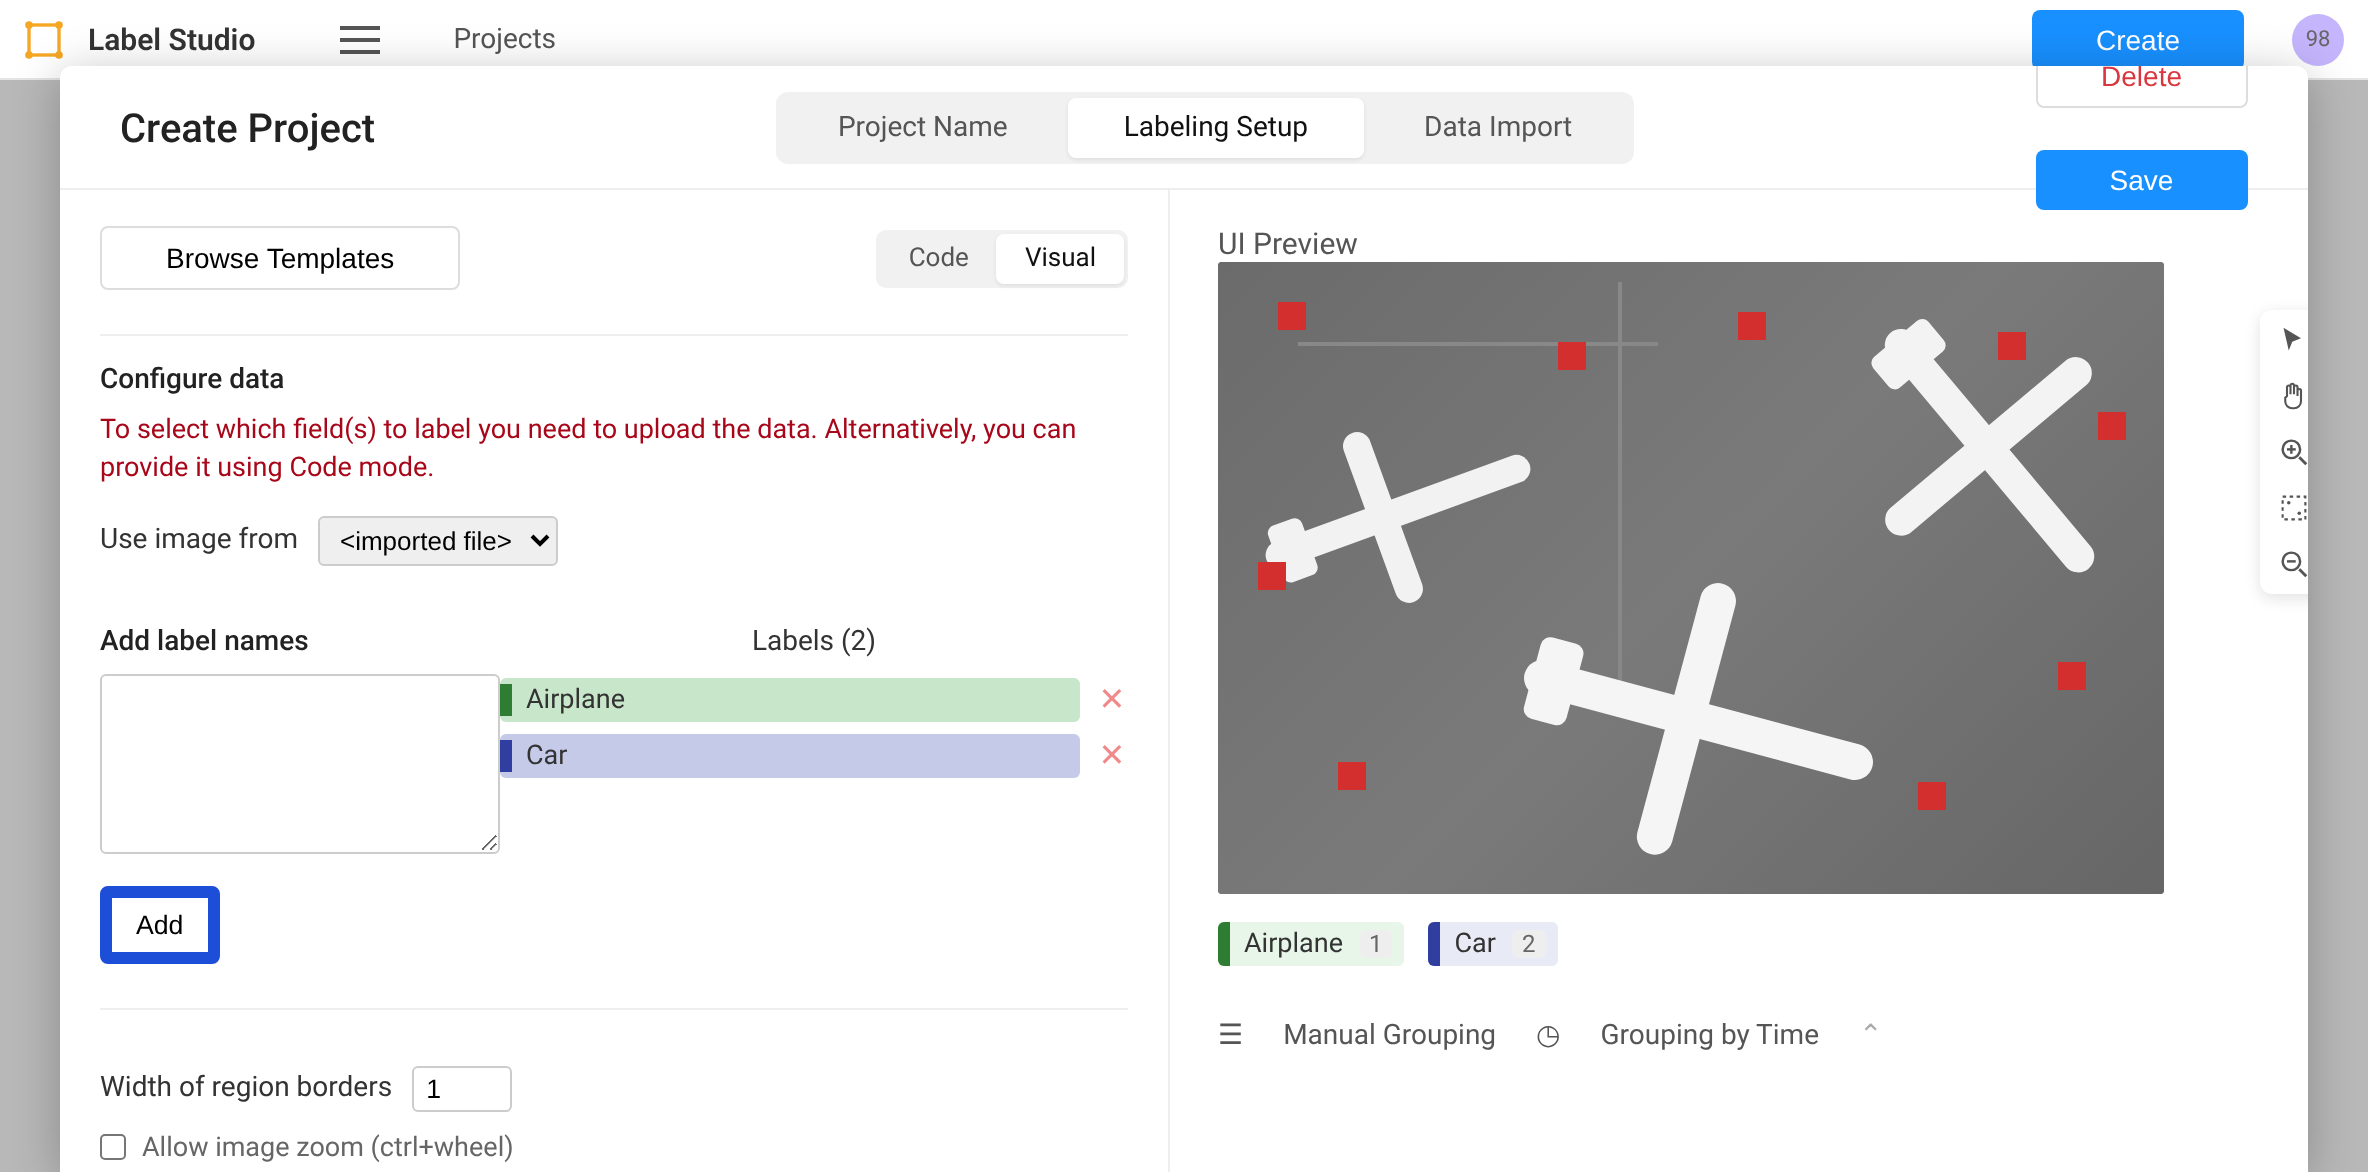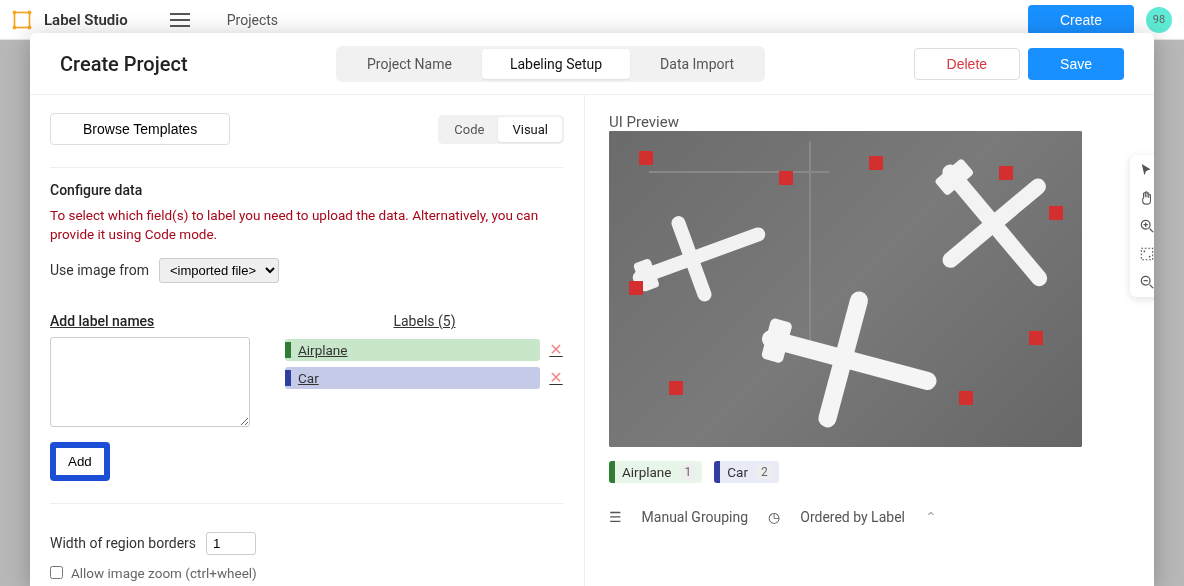--- a/index.html
+++ b/index.html
@@ -33,22 +33,22 @@
       font-size: 14px;
       border: none;
       cursor: pointer;
       background: #fff;
     }
     .btn-primary { background: #1890ff; color: #fff; }
     .btn-outline { border: 1px solid #ddd; }
     .btn-danger-text { color: #d9363e; border: 1px solid #ddd; }
     .badge-circle {
       width: 26px; height: 26px; border-radius: 50%;
-      background: #5eead4; display: flex; align-items: center; justify-content: center;
-      font-size: 11px; color: #666; margin-left: 0;
+      background: #c4b5fd; display: flex; align-items: center; justify-content: center;
+      font-size: 11px; color: #666; margin-left: 12px;
     }
     .modal {
       position: absolute;
       top: 33px; left: 30px; right: 30px; bottom: 0;
       background: #fff;
       border-radius: 6px 6px 0 0;
       box-shadow: 0 4px 24px rgba(0,0,0,0.25);
       display: flex;
       flex-direction: column;
       overflow: hidden;
@@ -74,21 +74,21 @@
     }
     .tab {
       padding: 7px 28px;
       font-size: 14px;
       color: #555;
       border-radius: 4px;
       cursor: pointer;
       white-space: nowrap;
     }
     .tab.active { background: #fff; box-shadow: 0 1px 2px rgba(0,0,0,0.08); color:#111; }
-    .modal-actions { display: flex; gap: 8px; }
+    .modal-actions { display: flex; gap: 21px; flex-direction: column; }
     .modal-body { flex: 1; display: flex; overflow: hidden; justify-content: space-between; }
     .left-col {
       width: 555px;
       border-right: 1px solid #eee;
       overflow-y: auto;
       padding: 18px 20px 0 20px;
     }
     .right-col { flex: 1; padding: 18px 24px 0 24px; overflow: hidden; position: relative; }
     .row-between { display: flex; justify-content: space-between; align-items: center; }
     .mini-tabs {
@@ -106,21 +106,21 @@
     }
     .mini-tab.active { background: #fff; box-shadow: 0 1px 2px rgba(0,0,0,0.08); color:#111; }
     .section { margin-top: 22px; border-top: 1px solid #eee; padding-top: 14px; }
     .section:first-of-type { border-top: none; margin-top: 18px; padding-top: 0; }
     .sec-head { font-size: 14px; font-weight: 500; color: #222; margin-bottom: 8px; }
     .warn-text { color: #a8071a; font-size: 13.5px; line-height: 1.4; }
     .field-row { display: flex; align-items: center; gap: 10px; margin-top: 14px; font-size: 14px; }
     select.native {
       border: 1px solid #ccc; border-radius: 3px; padding: 3px 6px; font-size: 13px;
     }
-    .two-col { display: flex; gap: 35px; margin-top: 30px; align-items: flex-start; text-decoration: underline; }
+    .two-col { display: flex; margin-top: 30px; align-items: flex-start; }
     .col-a { width: 200px; }
     .col-b { flex: 1; }
     textarea.label-input {
       width: 100%; height: 90px; border: 1px solid #ccc; border-radius: 3px;
       resize: both; padding: 4px; font-family: inherit;
     }
     .labels-title { font-size: 14px; color: #333; margin-bottom: 10px; text-align: center; }
     .label-chip-row { display: flex; align-items: center; gap: 8px; margin-bottom: 6px; }
     .label-chip {
       flex: 1; display: flex; align-items: center;
@@ -232,21 +232,21 @@
       </div>
 
       <div class="section" style="border-top:none; padding-top:0;">
         <div class="two-col">
           <div class="col-a">
             <div class="sec-head">Add label names</div>
             <textarea class="label-input" style=""></textarea>
             <button class="add-btn">Add</button>
           </div>
           <div class="col-b">
-            <div class="labels-title">Labels (5)</div>
+            <div class="labels-title">Labels (2)</div>
             <div class="label-chip-row">
               <div class="label-chip chip-airplane">
                 <div class="chip-bar"></div>
                 <span>Airplane</span>
               </div>
               <span class="del-x">✕</span>
             </div>
             <div class="label-chip-row">
               <div class="label-chip chip-car">
                 <div class="chip-bar"></div>
@@ -357,18 +357,18 @@
           <div class="chip-bar"></div>
           <span class="txt">Car</span>
           <span class="kbd">2</span>
         </div>
       </div>
 
       <div class="bottom-meta">
         <span class="meta-icn">☰</span>
         <span>Manual Grouping</span>
         <span class="meta-icn">◷</span>
-        <span>Ordered by Label</span>
+        <span>Grouping by Time</span>
         <span class="meta-icn" style="color:#aaa;">⌃</span>
       </div>
     </div>
   </div>
 </div>
 
 </body></html>

